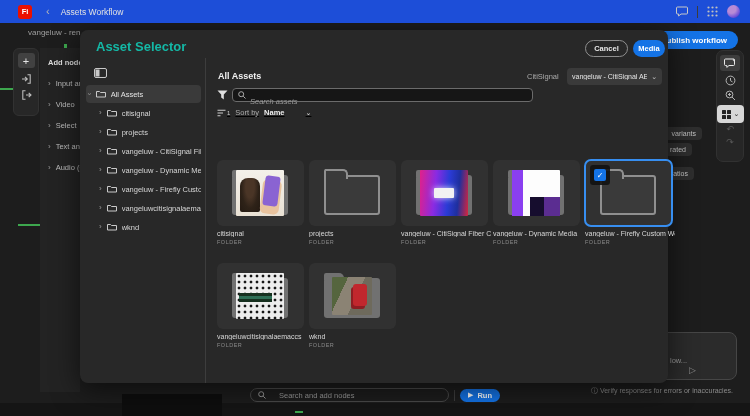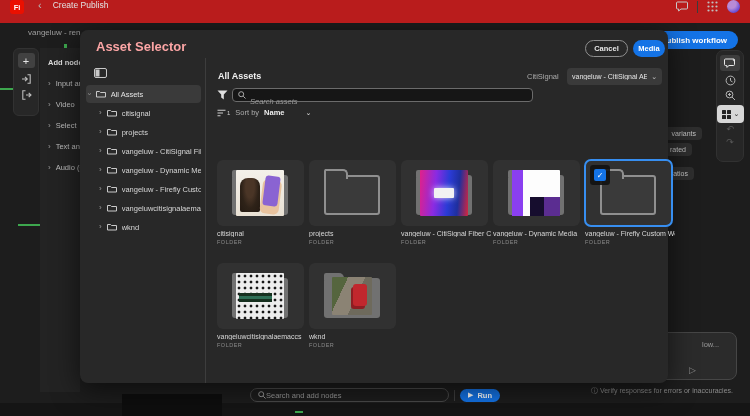--- a/index.html
+++ b/index.html
@@ -3,22 +3,22 @@
 <meta charset="utf-8">
 <style>
   * { margin:0; padding:0; box-sizing:border-box; }
   html,body { width:750px; height:416px; background:#1d1d1d; overflow:hidden;
     font-family:"Liberation Sans","DejaVu Sans",sans-serif; -webkit-font-smoothing:antialiased; }
   #app { position:relative; width:750px; height:416px; background:#1d1d1d; }
   .abs { position:absolute; }
   .nowrap { white-space:nowrap; overflow:hidden; }
 
   
-  .topbar { left:0; top:0; width:750px; height:23px; background:#b91c1c; z-index:30;
-    display:flex; align-items:flex-start; }
+  .topbar { left:0; top:0; width:750px; height:23px; background:#1d4ed8; z-index:30;
+    display:flex; align-items:center;padding-left:8px; }
   .logo { width:14px; height:14px; margin-left:10px; background:#EB1000; border-radius:3px;
     color:#fff; font-size:7.5px; font-weight:bold; display:flex; align-items:center; justify-content:center; }
   .back { color:#b8b8b8; font-size:11px; margin-left:14px; line-height:1; }
   .tb-title { color:#e2e2e2; font-size:8.5px; margin-left:11px; }
   .tb-right { margin-left:auto; display:flex; align-items:center; gap:9px; margin-right:10px; color:#c8c8c8; }
   .tb-div { width:1px; height:12px; background:#3c3c3c; }
   .avatar { width:13px; height:13px; border-radius:50%;
     background:radial-gradient(circle at 35% 30%, #b88bd6 0 35%, #6b4fd8 70%, #372a8f); }
 
   
@@ -48,43 +48,43 @@
     display:flex; align-items:center; justify-content:center; color:#e8e8e8; }
   .rt-ic { color:#b4b4b4; display:flex; }
   .rt-div { width:16px; height:1px; background:#3a3a3a; }
   .rt-dim { color:#595959; font-size:9px; line-height:1; font-family:"DejaVu Sans",sans-serif; }
 
   .chip { background:#2e2e2e; border-radius:4px; color:#c2c2c2; font-size:7px;
     padding:3px 6px; text-align:right; z-index:1; }
 
   .assist-box { left:600px; top:332px; width:137px; height:48px; background:#2b2b2b;
     border:1px solid #464646; border-radius:8px; z-index:1; }
-  .assist-frag { position:absolute; left:69px; top:7px; color:#9a9a9a; font-size:7.5px;margin-left:32px; }
+  .assist-frag { position:absolute; left:69px; top:23px; color:#9a9a9a; font-size:7.5px; }
   .assist-send { position:absolute; left:88px; top:32px; color:#8a8a8a; font-size:9px;
     font-family:"DejaVu Sans",sans-serif; }
   .verify { left:578px; top:386px; width:168px; text-align:center; color:#8b8b8b; font-size:7px; z-index:1; }
 
   .footband { left:0; top:403px; width:750px; height:13px; background:#151515; z-index:0; }
   .darkblock { left:122px; top:394px; width:100px; height:22px; background:#0e0e0e; z-index:0; }
 
   .bottombar { left:250px; top:388px; width:250px; height:14px; display:flex; align-items:center; z-index:2; }
   .bb-search { width:208px; height:14px; background:#1d1d1d; border:1px solid #4a4a4a; border-radius:7px;
-    display:flex; align-items:center; padding:0 7px; gap:0; }
+    display:flex; align-items:center; padding:0 7px; gap:13px; }
   .bb-search input { flex:1; background:transparent; border:none; outline:none; color:#cfcfcf; font-size:7.5px;
     font-family:inherit; }
   .bb-search input::placeholder { color:#9a9a9a; }
   .bb-div { width:1px; height:11px; background:#3e3e3e; margin:0 5px; }
   .runbtn { height:13px; padding:0 8px; background:#1473E6; border:none; border-radius:7px; color:#fff;
     font-size:7.5px; font-weight:bold; display:flex; align-items:center; gap:4px; }
   .runbtn .play { font-size:7px; font-family:"DejaVu Sans",sans-serif; }
 
   
   .modal { left:80px; top:30px; width:588px; height:353px; background:#282828; border-radius:8px;
     box-shadow:0 6px 28px rgba(0,0,0,.6); z-index:20; }
-  .m-title { position:absolute; left:16px; top:9px; color:#fca5a5; font-size:13px; font-weight:bold; }
+  .m-title { position:absolute; left:16px; top:9px; color:#14b8a6; font-size:13px; font-weight:bold; }
   .cancel { position:absolute; left:505px; top:10px; width:43px; height:17px; background:transparent;
     border:1.5px solid #8f8f8f; border-radius:9px; color:#e8e8e8; font-size:7.5px; font-weight:bold; }
   .select { position:absolute; left:553px; top:10px; width:32px; height:17px; background:#1473E6;
     border:none; border-radius:9px; color:#fff; font-size:7.5px; font-weight:bold; }
 
   .treepanel { position:absolute; left:0; top:28px; bottom:0; width:126px; border-right:1px solid #3d3d3d; }
   .collapse-ic { position:absolute; left:14px; top:10px; color:#c9c9c9; display:flex; }
   .tree { position:absolute; left:6px; right:4px; top:27px; }
   .trow { display:flex; align-items:center; gap:5px; height:18px; margin-bottom:1px; padding-left:2px;
     color:#e3e3e3; font-size:7.5px; border-radius:4px; }
@@ -103,21 +103,21 @@
   .dd-chev { color:#c9c9c9; font-size:7px; font-family:"DejaVu Sans",sans-serif; }
 
   .funnel { position:absolute; left:10px; top:32px; color:#e0e0e0; display:flex; }
   .searchbox { position:absolute; left:25px; top:30px; width:301px; height:14px; background:#161616;
     border:1px solid #6b6b6b; border-radius:4px; display:flex; align-items:center; padding:0 5px; gap:4px; }
   .searchbox input { flex:1; background:transparent; border:none; outline:none; color:#ddd;
     font-size:7.5px; font-family:inherit;margin-top:12px; }
   .searchbox input::placeholder { color:#9a9a9a; font-style:italic; }
   .mag { color:#a9a9a9; display:flex; }
 
-  .sortrow { position:absolute; left:10px; top:50px; display:flex; gap:5px; }
+  .sortrow { position:absolute; left:10px; top:50px; display:flex; gap:5px;text-decoration:underline; }
   .sort-ic { color:#cdcdcd; display:flex; align-items:center; gap:1px; font-size:6px; }
   .sort-lbl { color:#ababab; font-size:7.5px; }
   .sort-val { color:#eee; font-size:7.5px; font-weight:bold; display:flex; gap:21px; align-items:center; }
 
   .viewbtn { position:absolute; left:510px; top:47px; width:27px; height:18px; background:#d7d7d7;
     border:none; border-radius:4px; display:flex; align-items:center; justify-content:center; gap:3px; color:#222; }
 
   .card { position:absolute; width:92px; }
   .tile { width:87px; height:66px; background:#313131; border-radius:6px; position:relative; overflow:visible; }
   .tile.sel { outline:2px solid #378EF0; outline-offset:-1px; }
@@ -167,21 +167,21 @@
   <div class="abs footband"></div>
   <div class="abs darkblock"></div>
   <div class="abs green" style="left:0;top:88px;width:27px;height:2px;z-index:1"></div>
   <div class="abs green" style="left:18px;top:224px;width:39px;height:2px;z-index:1"></div>
   <div class="abs green" style="left:64px;top:44px;width:3px;height:11px;z-index:1"></div>
   <div class="abs green" style="left:295px;top:411px;width:8px;height:2px;z-index:1"></div>
 
   <div class="abs topbar">
     <div class="logo">Fi</div>
     <div class="back">‹</div>
-    <div class="tb-title">Create Publish</div>
+    <div class="tb-title">Assets Workflow</div>
     <div class="tb-right">
       <span style="display:flex">
         <svg width="12" height="11" viewBox="0 0 12 11">
             <path d="M1.5 1h9a1 1 0 0 1 1 1v5a1 1 0 0 1-1 1H5l-2.4 2V8H1.5a1 1 0 0 1-1-1V2a1 1 0 0 1 1-1z" fill="none" stroke="#c8c8c8" stroke-width="1"></path>
           </svg>
       </span>
       <span class="tb-div"></span>
       <span style="display:flex">
         <svg width="11" height="11" viewBox="0 0 11 11">
           <g fill="#c0c0c0">

